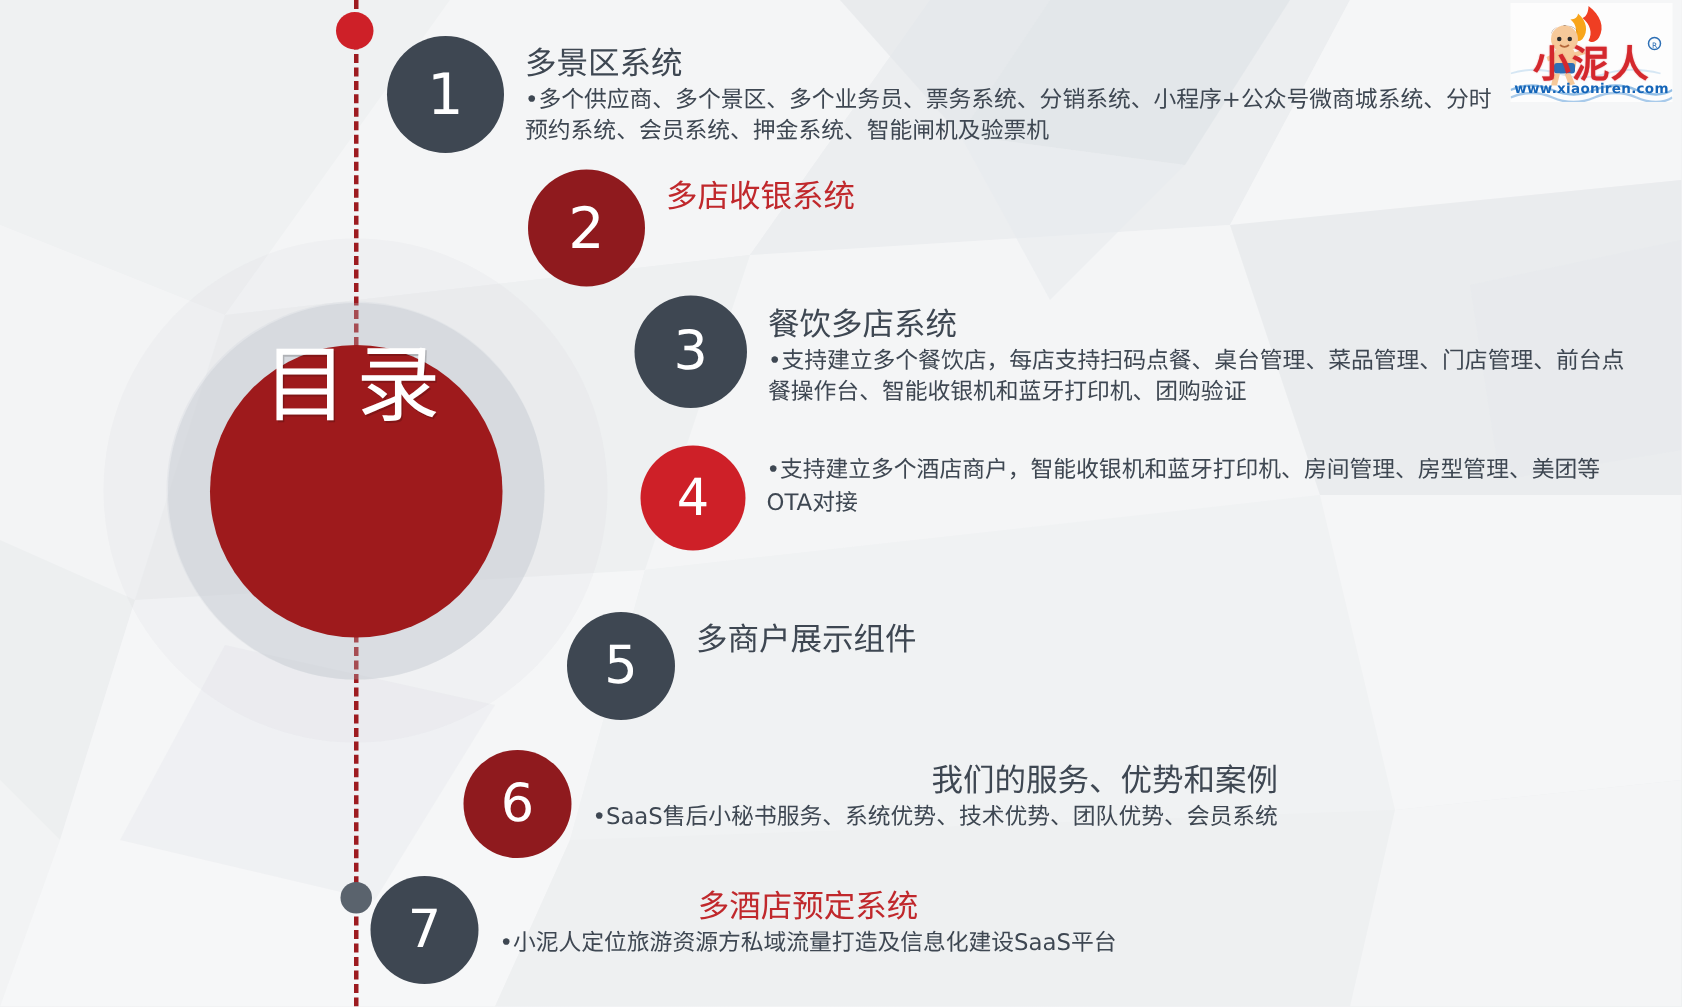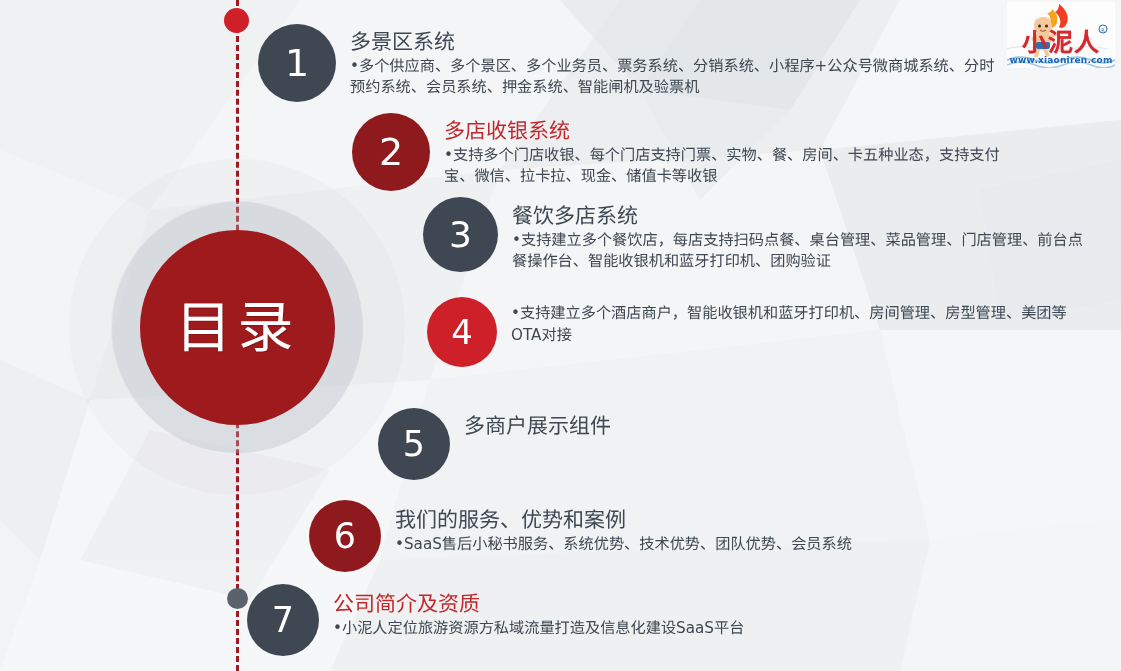--- a/index.html
+++ b/index.html
@@ -27,21 +27,21 @@
     background:#ce2028;z-index:4;
   }
   .dot-bottom{
     position:absolute;left:227px;top:588px;width:21px;height:21px;border-radius:50%;
     background:#5a636d;z-index:4;
   }
   
   .hub{
     position:absolute;left:140px;top:230px;width:195px;height:195px;border-radius:50%;
     background:#9e1a1c;z-index:5;
-    display:flex;align-items:center;justify-content:center;
+    display:flex;align-items:flex-start;justify-content:center;
   }
   .hub-label{
     color:#ffffff;font-size:56px;letter-spacing:6px;font-weight:400;
     font-family:"DejaVu Sans","Liberation Sans",sans-serif;
     text-shadow:1px 1px 0 rgba(0,0,0,.18);
     line-height:1;
   }
   .hub-halo{
     position:absolute;left:112px;top:202px;width:251px;height:251px;border-radius:50%;
     background:rgba(190,196,203,.30);z-index:3;
@@ -58,37 +58,37 @@
   .num.slate{background:#3e4752;}
   .num.darkred{background:#8f1a1e;}
   .num.red{background:#ce2028;}
   .txt{padding-left:14px;}
   .head{
     font-size:21px;font-weight:400;line-height:1.18;margin:0 0 1px 0;
     font-family:"DejaVu Sans","Liberation Sans",sans-serif;
     white-space:nowrap;
   }
   .head.slate{color:#3e4752;font-family:Liberation Serif, serif;}
-  .head.red{color:#c0282c;}
+  .head.red{color:#c0282c;text-align:center;}
   .body{
     font-size:15.2px;line-height:1.42;color:#3e4752;margin:0;
     font-family:"DejaVu Sans","Liberation Sans",sans-serif;
   }
   
   #e1{left:258px;top:24px;}           #e1 .num{width:78px;height:78px;font-size:38px;}
   #e2{left:352px;top:113px;}          #e2 .num{width:78px;height:78px;font-size:38px;}
   #e3{left:423px;top:197px;}          #e3 .num{width:75px;height:75px;font-size:36px;}
   #e4{left:427px;top:297px;}          #e4 .num{width:70px;height:70px;font-size:34px;}
   #e5{left:378px;top:408px;}          #e5 .num{width:72px;height:72px;font-size:35px;}
   #e6{left:309px;top:500px;}          #e6 .num{width:72px;height:72px;font-size:35px;}
   #e7{left:247px;top:584px;}          #e7 .num{width:72px;height:72px;font-size:35px;}
   #e1 .txt,#e2 .txt,#e4 .txt{padding-top:6px;}
   #e3 .txt{padding-top:7px;}
   #e5 .txt{padding-top:6px;}
-  #e6 .txt{padding-top:8px;}
+  #e6 .txt{padding-top:8px;text-align:right;}
   #e7 .txt{padding-top:8px;}
   #e2 .body,#e4 .body,#e3 .body{max-width:575px;}
   #e1 .body{max-width:652px;}
   #e5 .body{max-width:475px;}
   
   .logo{
     position:absolute;right:6px;top:2px;width:108px;height:66px;z-index:8;
     background:#fdfdfd;
     display:flex;flex-direction:column;align-items:center;justify-content:flex-end;
     overflow:hidden;
@@ -151,21 +151,20 @@
     <div class="txt">
       <p class="head slate">多景区系统</p>
       <p class="body">•多个供应商、多个景区、多个业务员、票务系统、分销系统、小程序+公众号微商城系统、分时预约系统、会员系统、押金系统、智能闸机及验票机</p>
     </div>
   </div>
 
   <div class="entry" id="e2">
     <div class="num darkred">2</div>
     <div class="txt">
       <p class="head red">多店收银系统</p>
-      <p class="body">•支持多个门店收银、每个门店支持门票、实物、餐、房间、卡五种业态，支持支付宝、微信、拉卡拉、现金、储值卡等收银</p>
     </div>
   </div>
 
   <div class="entry" id="e3">
     <div class="num slate">3</div>
     <div class="txt">
       <p class="head slate">餐饮多店系统</p>
       <p class="body">•支持建立多个餐饮店，每店支持扫码点餐、桌台管理、菜品管理、门店管理、前台点餐操作台、智能收银机和蓝牙打印机、团购验证</p>
     </div>
   </div>
@@ -188,21 +187,21 @@
     <div class="num darkred">6</div>
     <div class="txt">
       <p class="head slate">我们的服务、优势和案例</p>
       <p class="body">•SaaS售后小秘书服务、系统优势、技术优势、团队优势、会员系统</p>
     </div>
   </div>
 
   <div class="entry" id="e7">
     <div class="num slate">7</div>
     <div class="txt">
-      <p class="head red">公司简介及资质</p>
+      <p class="head red">多酒店预定系统</p>
       <p class="body">•小泥人定位旅游资源方私域流量打造及信息化建设SaaS平台</p>
     </div>
   </div>
 
   <div class="logo">
     <svg class="logo-mark" viewBox="0 0 108 66">
       <rect x="0" y="0" width="108" height="66" fill="#fdfdfd"></rect>
 
       <path d="M0 58 Q14 52 28 58 T56 58 T84 58 T108 58" stroke="#6fa9dd" stroke-width="1.6" fill="none" opacity=".75"></path>
       <path d="M0 63 Q14 57 28 63 T56 63 T84 63 T108 63" stroke="#6fa9dd" stroke-width="1.6" fill="none" opacity=".6"></path>

